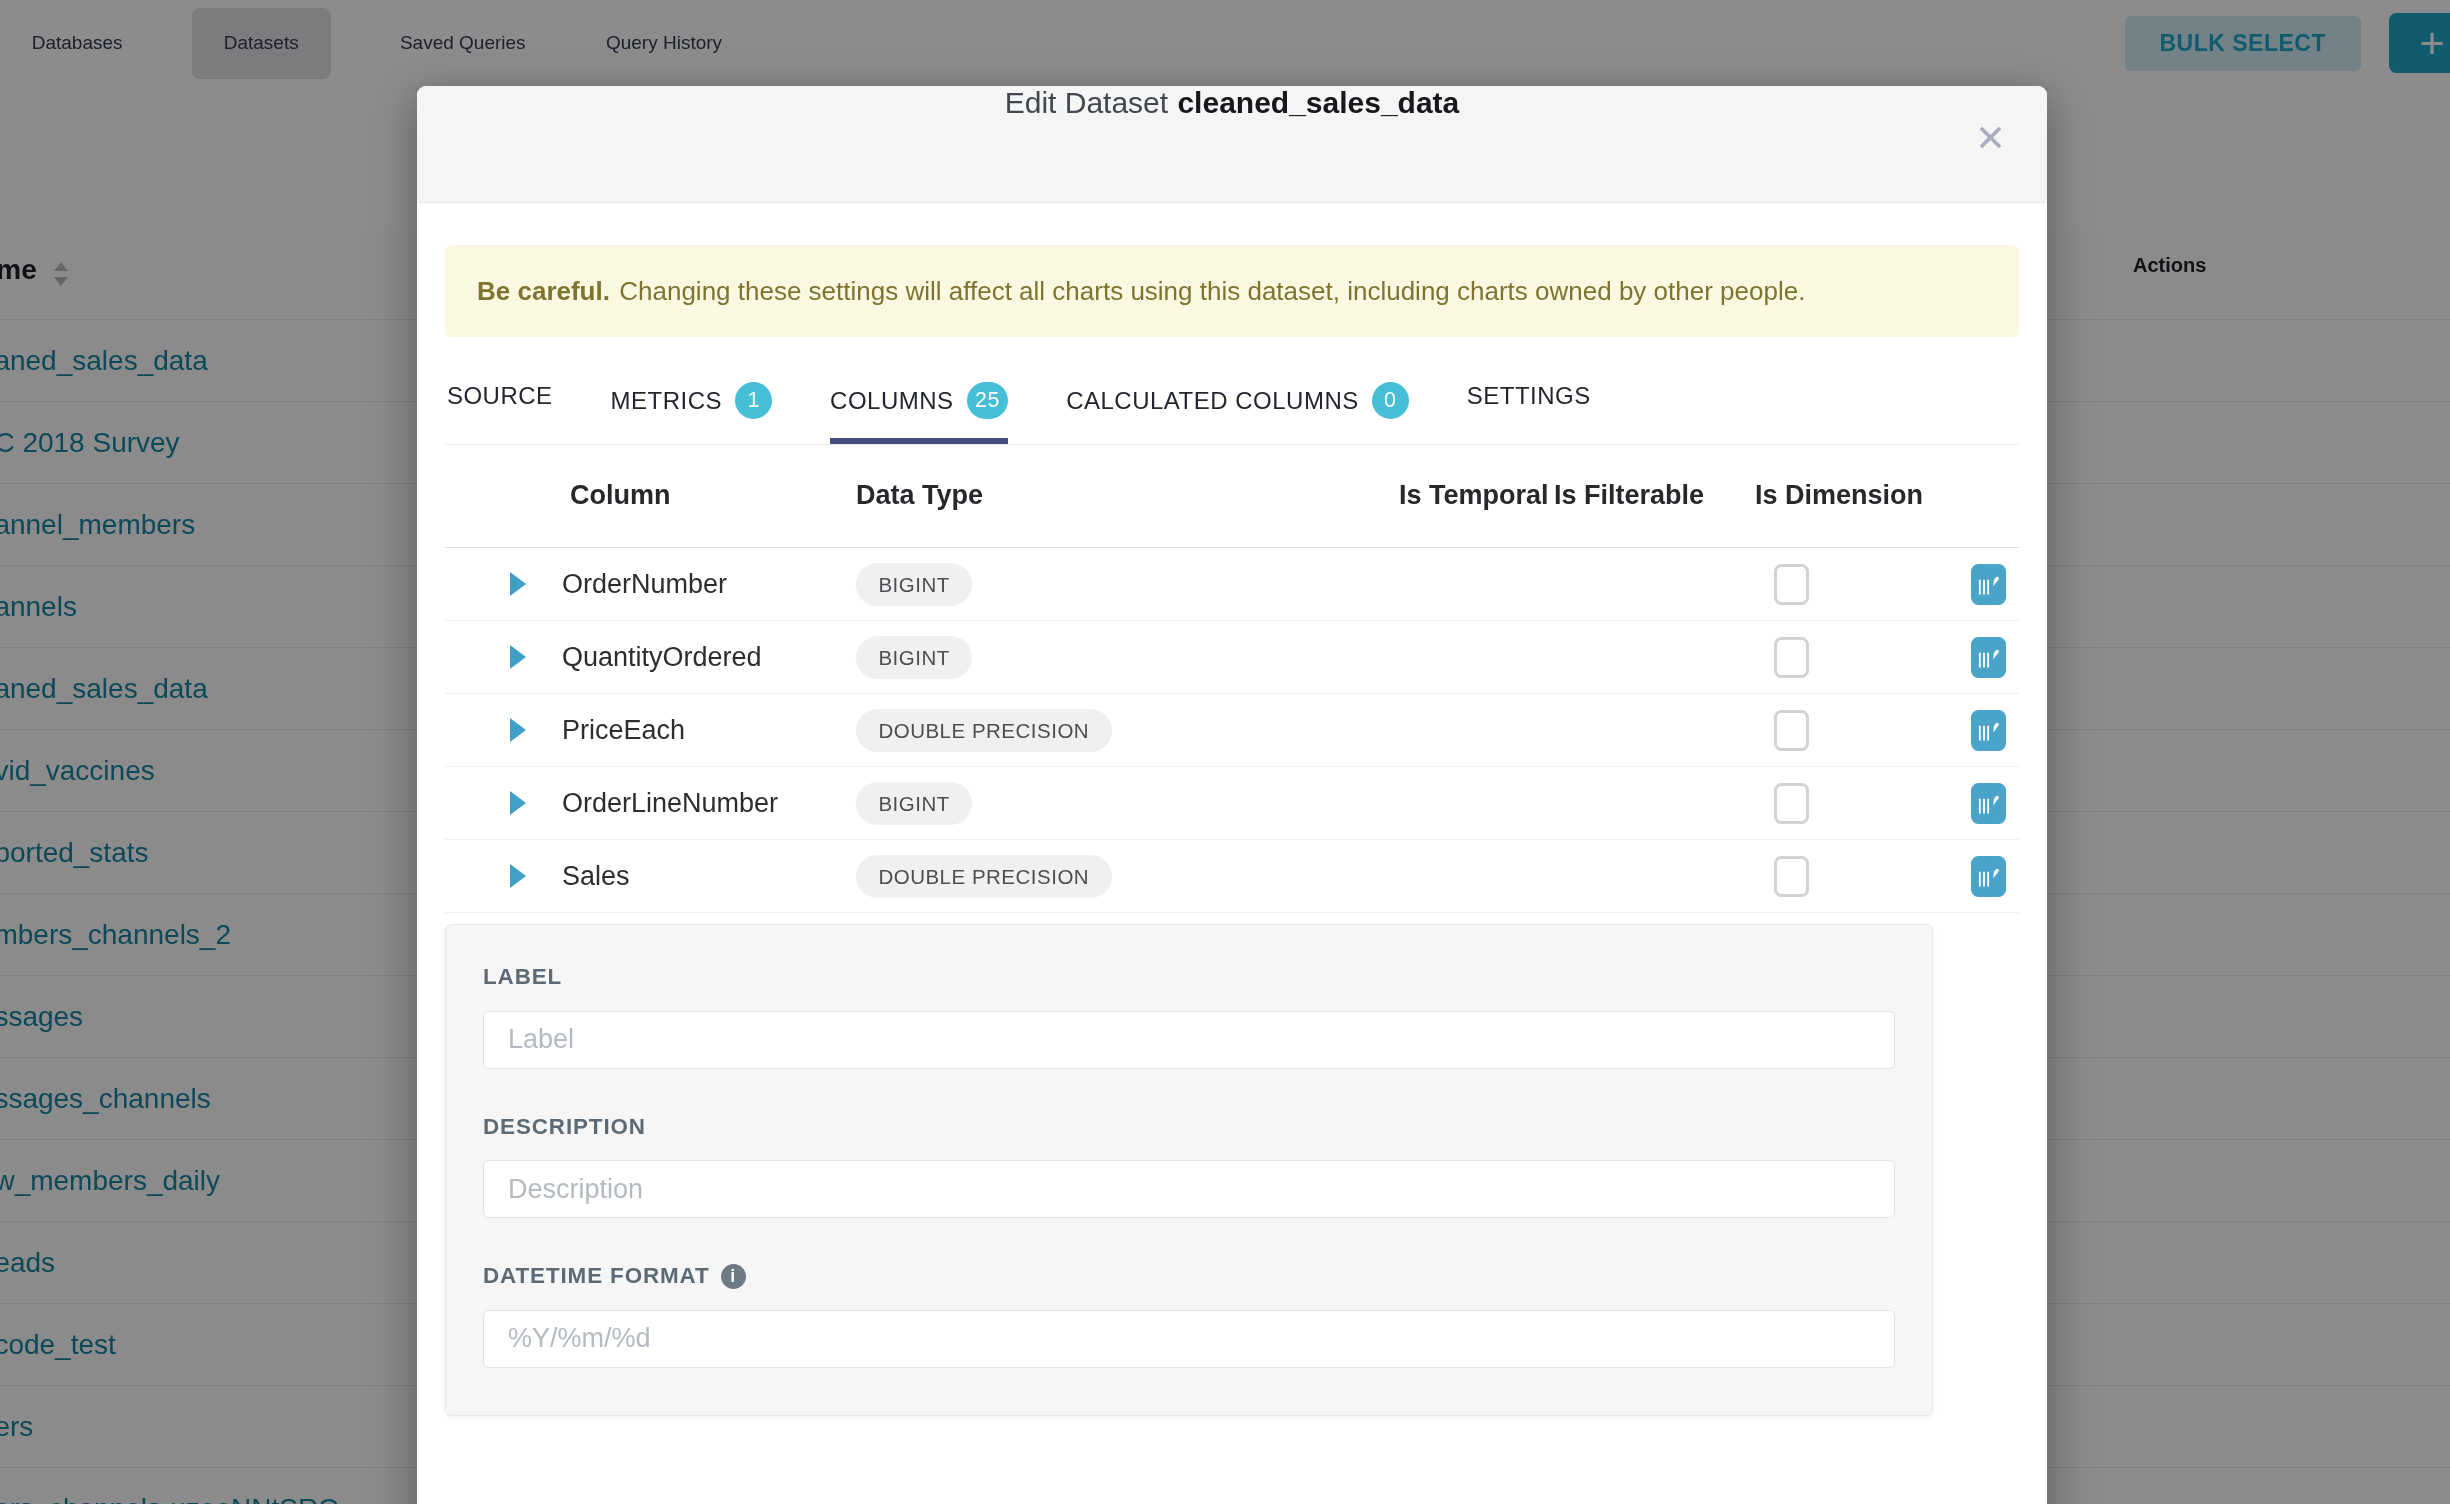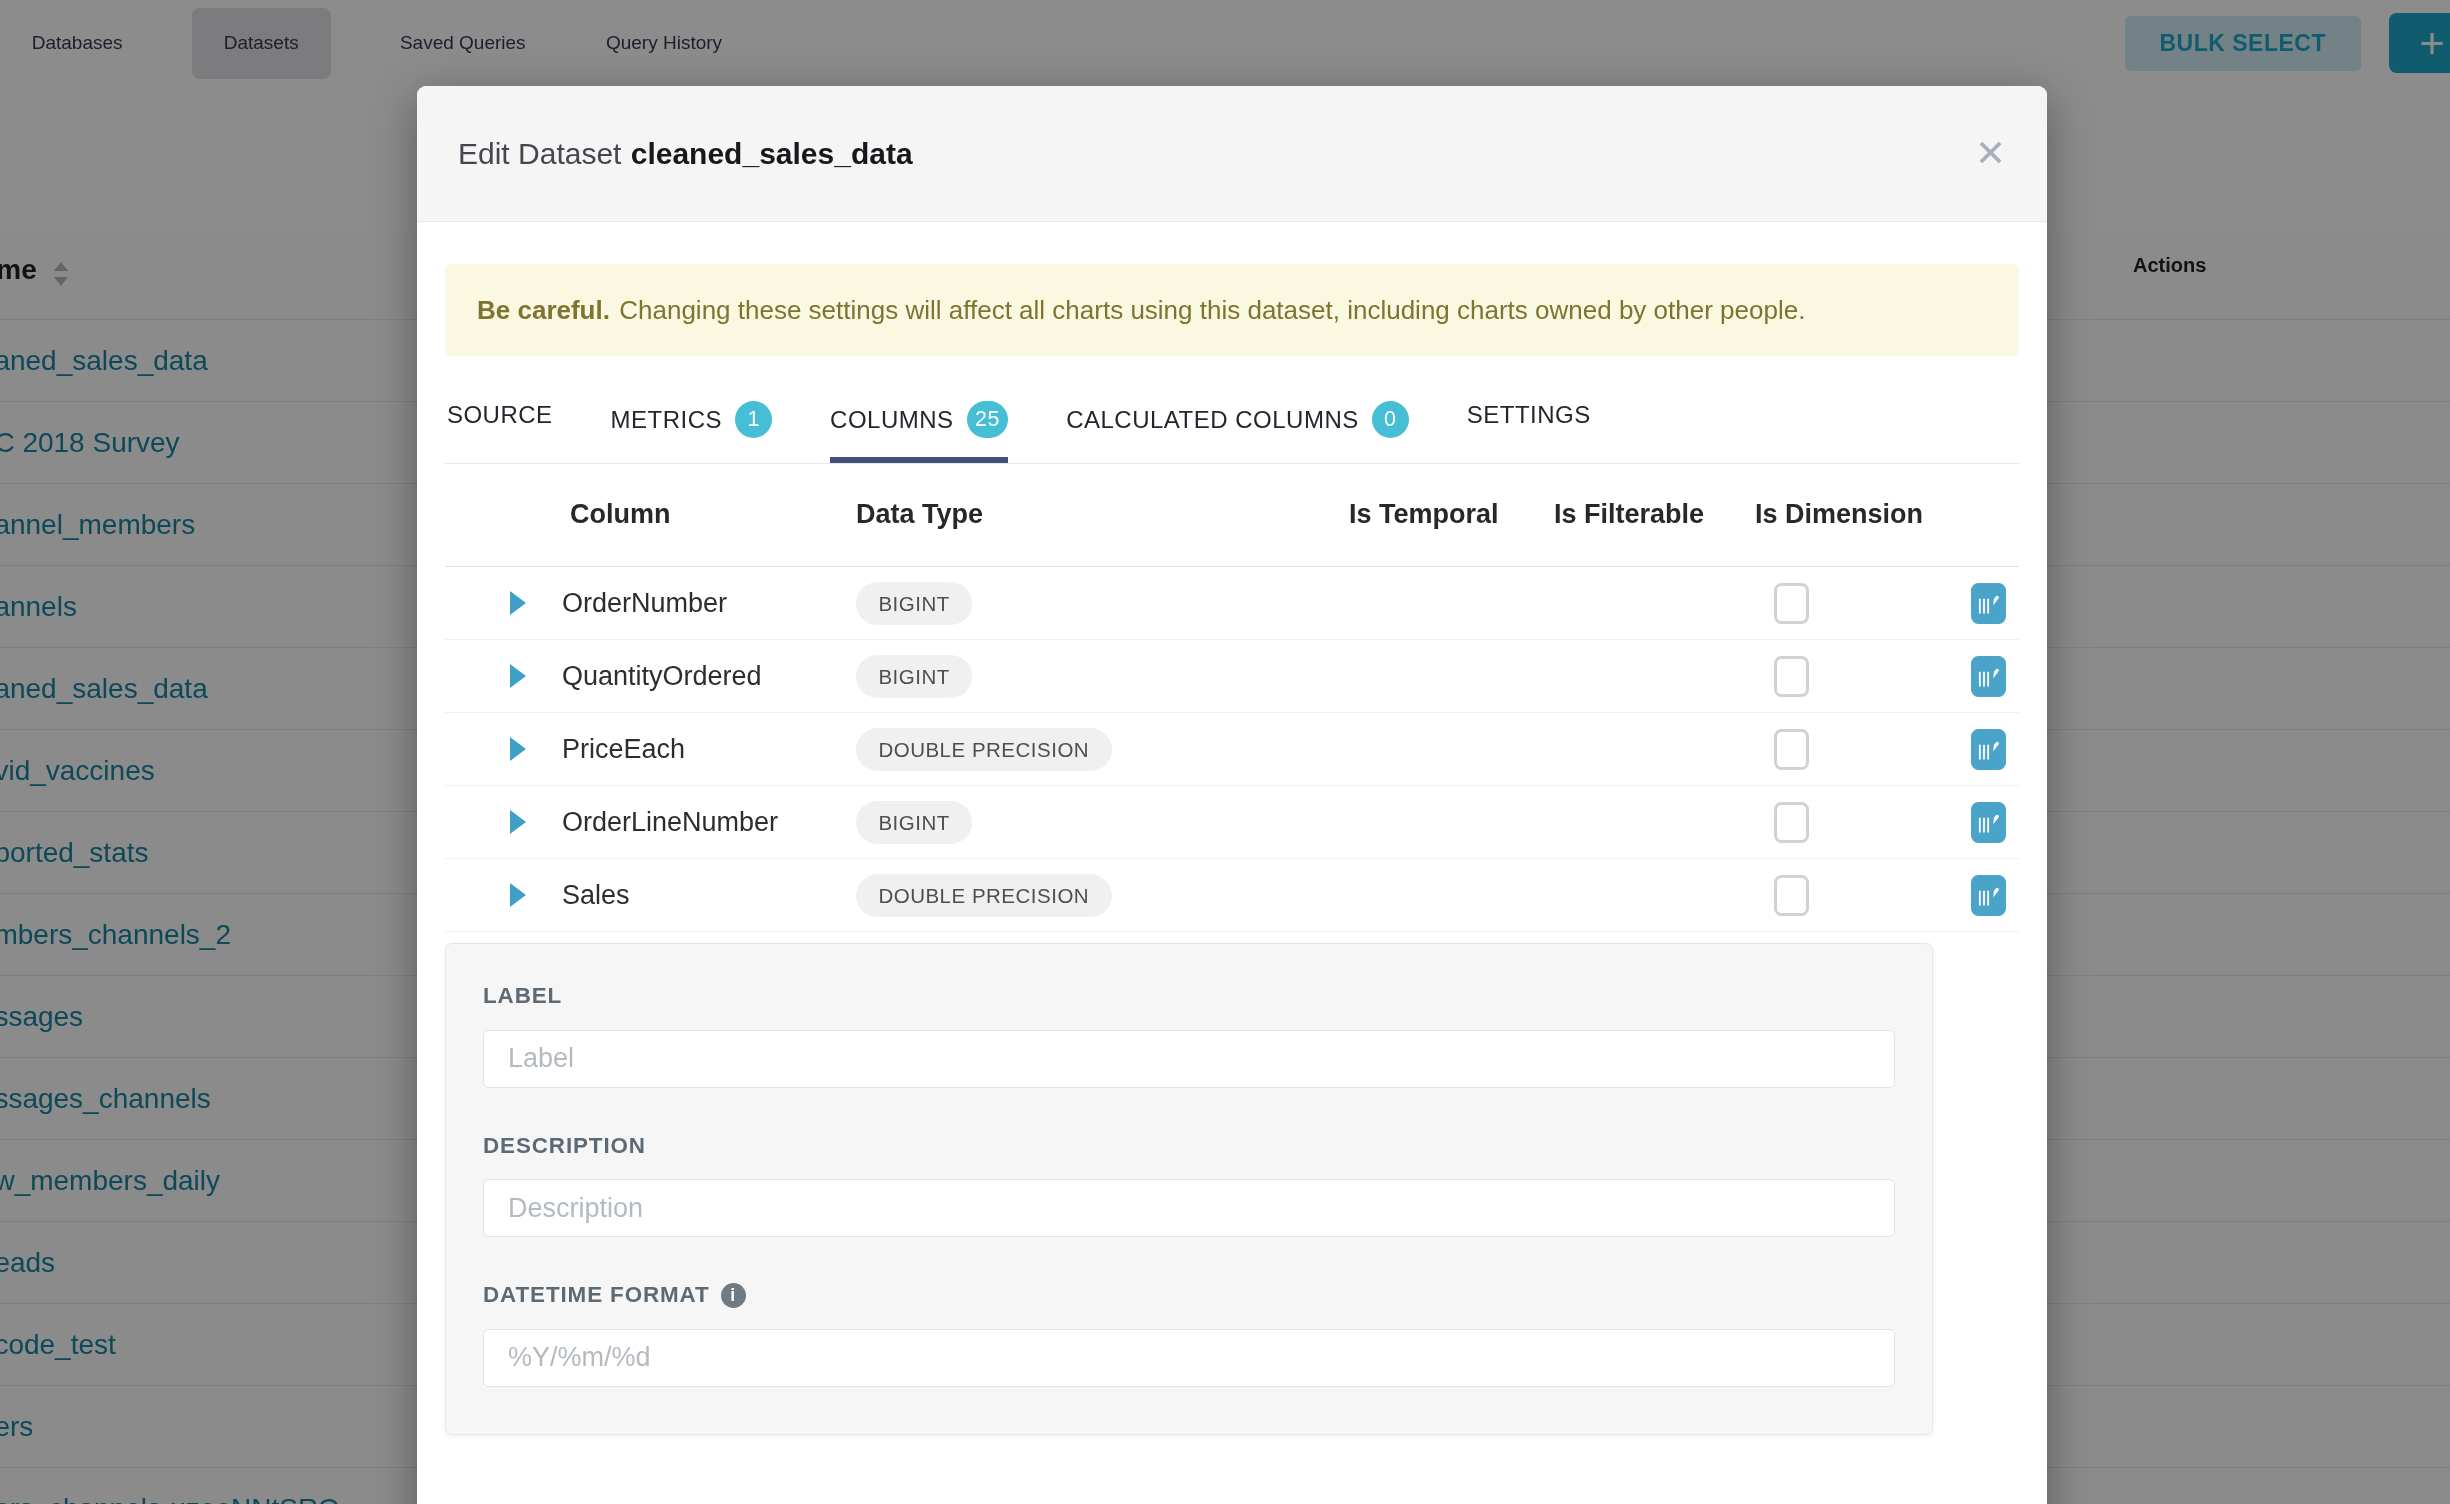--- a/index.html
+++ b/index.html
@@ -54,22 +54,22 @@
     display:flex; align-items:center; }
   .list-row a { font-size:28px; color:#1985a0; text-decoration:none;
     margin-left:-5.6px; white-space:nowrap; }
 
   
   .overlay { position:absolute; inset:0; background:rgba(0,0,0,0.45); }
 
   .modal { position:absolute; left:417px; top:86px; width:1630px; height:1492px;
     background:#fff; border-radius:9.3px; overflow:hidden;
     box-shadow:0 11.2px 45px rgba(0,0,0,0.35); }
-  .m-header { height:136px; background:#f5f5f6; border-bottom:1.9px solid #e9e9ea;
-    display:flex; align-items:center; padding:0 41px; }
+  .m-header { height:117px; background:#f5f5f6; border-bottom:1.9px solid #e9e9ea;
+    display:flex; align-items:center; padding:0 41px;flex-direction:column; }
   .m-title { font-size:30px; color:#43474e; }
   .m-title b { color:#17181c; margin-left:9.3px; }
   .m-close { margin-left:auto; font-size:37px; color:#a9adbf; background:none;
     border:none; line-height:1; }
 
   .m-body { padding:0 28px; }
   .banner { margin-top:42px; height:92px; background:#fbf8e2; border-radius:5.6px;
     display:flex; align-items:center; padding:12px 32px; font-size:26px;
     color:#7e7430; }
   .banner b { margin-right:9.3px; }
@@ -82,21 +82,21 @@
   .tab-badge { min-width:37px; height:37px; border-radius:18.6px;
     background:#45bed6; color:#fff; font-size:21.4px; display:flex;
     align-items:center; justify-content:center; padding:0 8.4px; }
 
   .cols-table { position:relative; margin-top:0; }
   .cols-header { position:relative; height:103px; border-bottom:1.9px solid #e0e0e0; }
   .cols-header span { position:absolute; top:35px; font-size:27px;
     font-weight:bold; color:#26282c; }
   .h-col   { left:125px; }
   .h-type  { left:411px; }
-  .h-temp  { left:904px; }
+  .h-temp  { left:954px; }
   .h-filt  { left:1109px; }
   .h-dim   { left:1310px; }
 
   .crow { position:relative; height:73px; border-bottom:1.9px solid #f0f0f0; }
   .expand-caret { position:absolute; left:65px; top:24px; width:0; height:0; }
   .expand-caret.right { border-top:12px solid transparent;
     border-bottom:12px solid transparent; border-left:16px solid #3e9fc7; }
   .expand-caret.down { border-left:12px solid transparent;
     border-right:12px solid transparent; border-top:16px solid #3e9fc7;
     top:29px; left:62px; }

